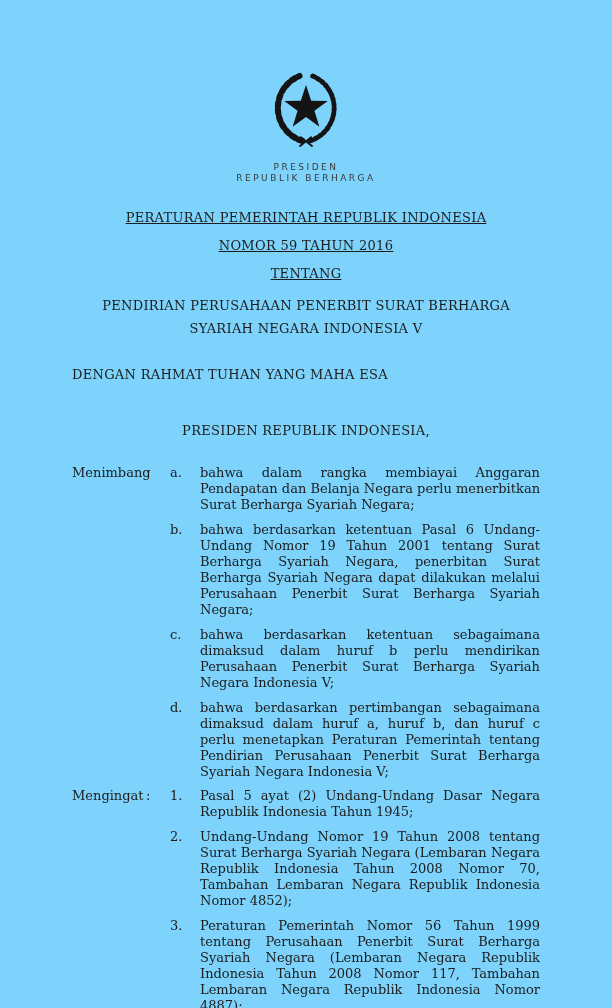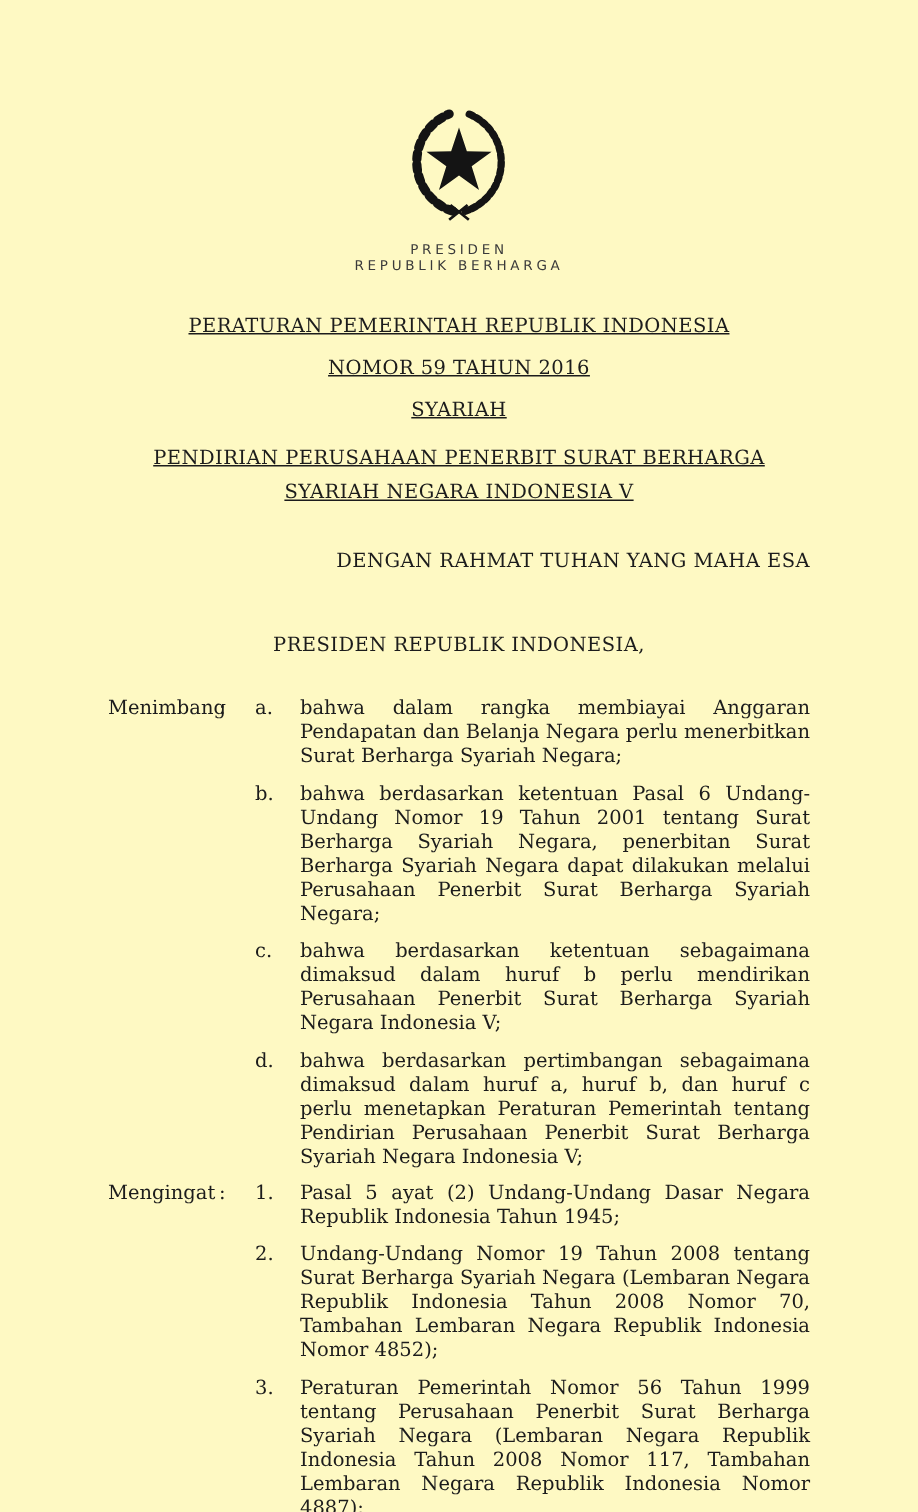--- a/index.html
+++ b/index.html
@@ -5,21 +5,21 @@
   html, body {
     margin: 0;
     padding: 0;
     background: #ffffff;
   }
   .page {
     position: relative;
     width: 612px;
     height: 1008px;
     margin: 0 auto;
-    background: #fef9c3;
+    background: #7dd3fc;
     color: #1c1c1c;
     font-family: "DejaVu Serif", "Liberation Serif", serif;
     font-size: 13px;
     box-sizing: border-box;
     padding: 64px 72px 0 72px;
     overflow: hidden;
   }
   
   .letterhead {
     text-align: center;
@@ -43,26 +43,25 @@
     letter-spacing: 0.3px;
   }
   .title-line {
     margin: 0 0 13px 0;
     line-height: 15px;
     text-decoration: underline;
   }
   .title-subject {
     margin: 12px;
     line-height: 23px;
-    text-decoration: underline;
   }
   
   .invocation {
     margin-top: 27px;
-    text-align: right;
+    text-align: left;
     letter-spacing: 0.3px;
     line-height: 15px;
   }
   .authority {
     margin-top: 41px;
     text-align: center;
     letter-spacing: 0.3px;
     line-height: 15px;
   }
   
@@ -118,21 +117,21 @@
 
       <polygon points="50,22 56.4,41.3 76.5,41.6 60.3,53.5 66.3,72.8 50,60.9 33.7,72.8 39.7,53.5 23.5,41.6 43.6,41.3" fill="#141414"></polygon>
     </svg>
     <div class="letterhead-text">PRESIDEN</div>
     <div class="letterhead-text">REPUBLIK BERHARGA</div>
   </header>
 
   <section class="title-block">
     <p class="title-line">PERATURAN PEMERINTAH REPUBLIK INDONESIA</p>
     <p class="title-line">NOMOR 59 TAHUN 2016</p>
-    <p class="title-line">SYARIAH</p>
+    <p class="title-line">TENTANG</p>
     <p class="title-subject">PENDIRIAN PERUSAHAAN PENERBIT SURAT BERHARGA SYARIAH NEGARA INDONESIA V</p>
   </section>
 
   <p class="invocation">DENGAN RAHMAT TUHAN YANG MAHA ESA</p>
   <p class="authority">PRESIDEN REPUBLIK INDONESIA,</p>
 
   <section class="clause">
     <div class="clause-label">Menimbang</div>
     <div class="clause-colon">:</div>
     <div class="clause-items">

